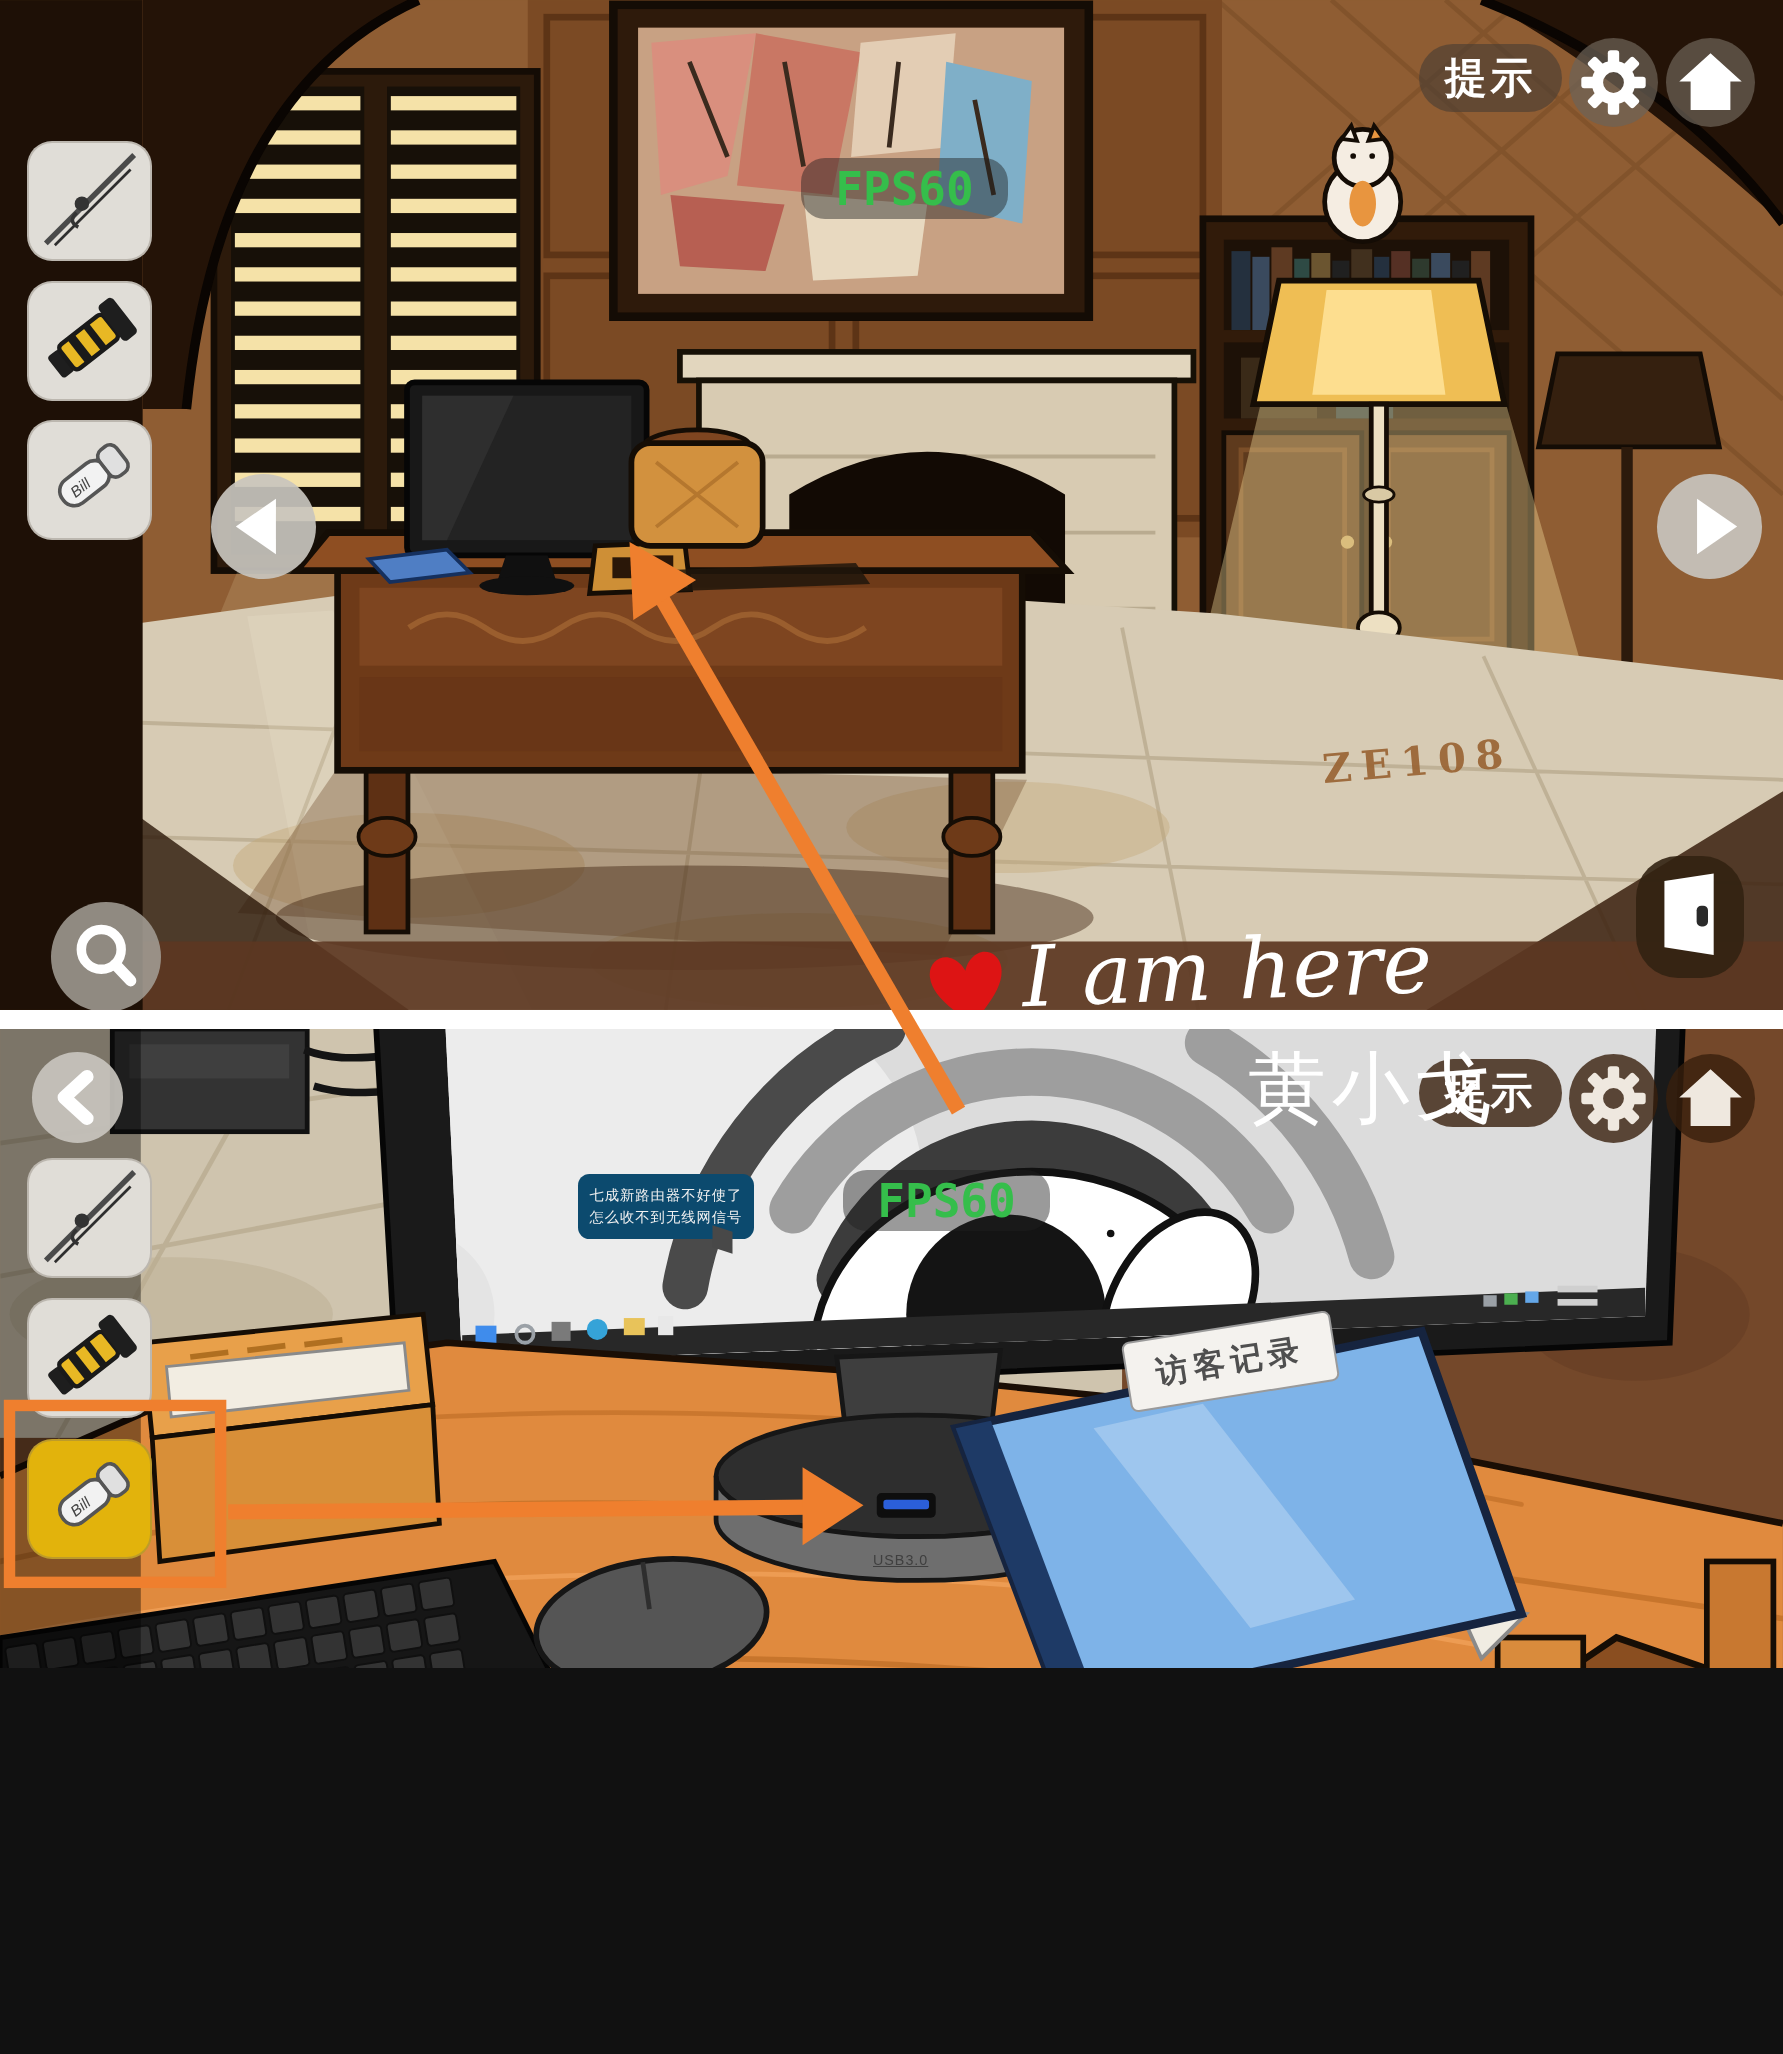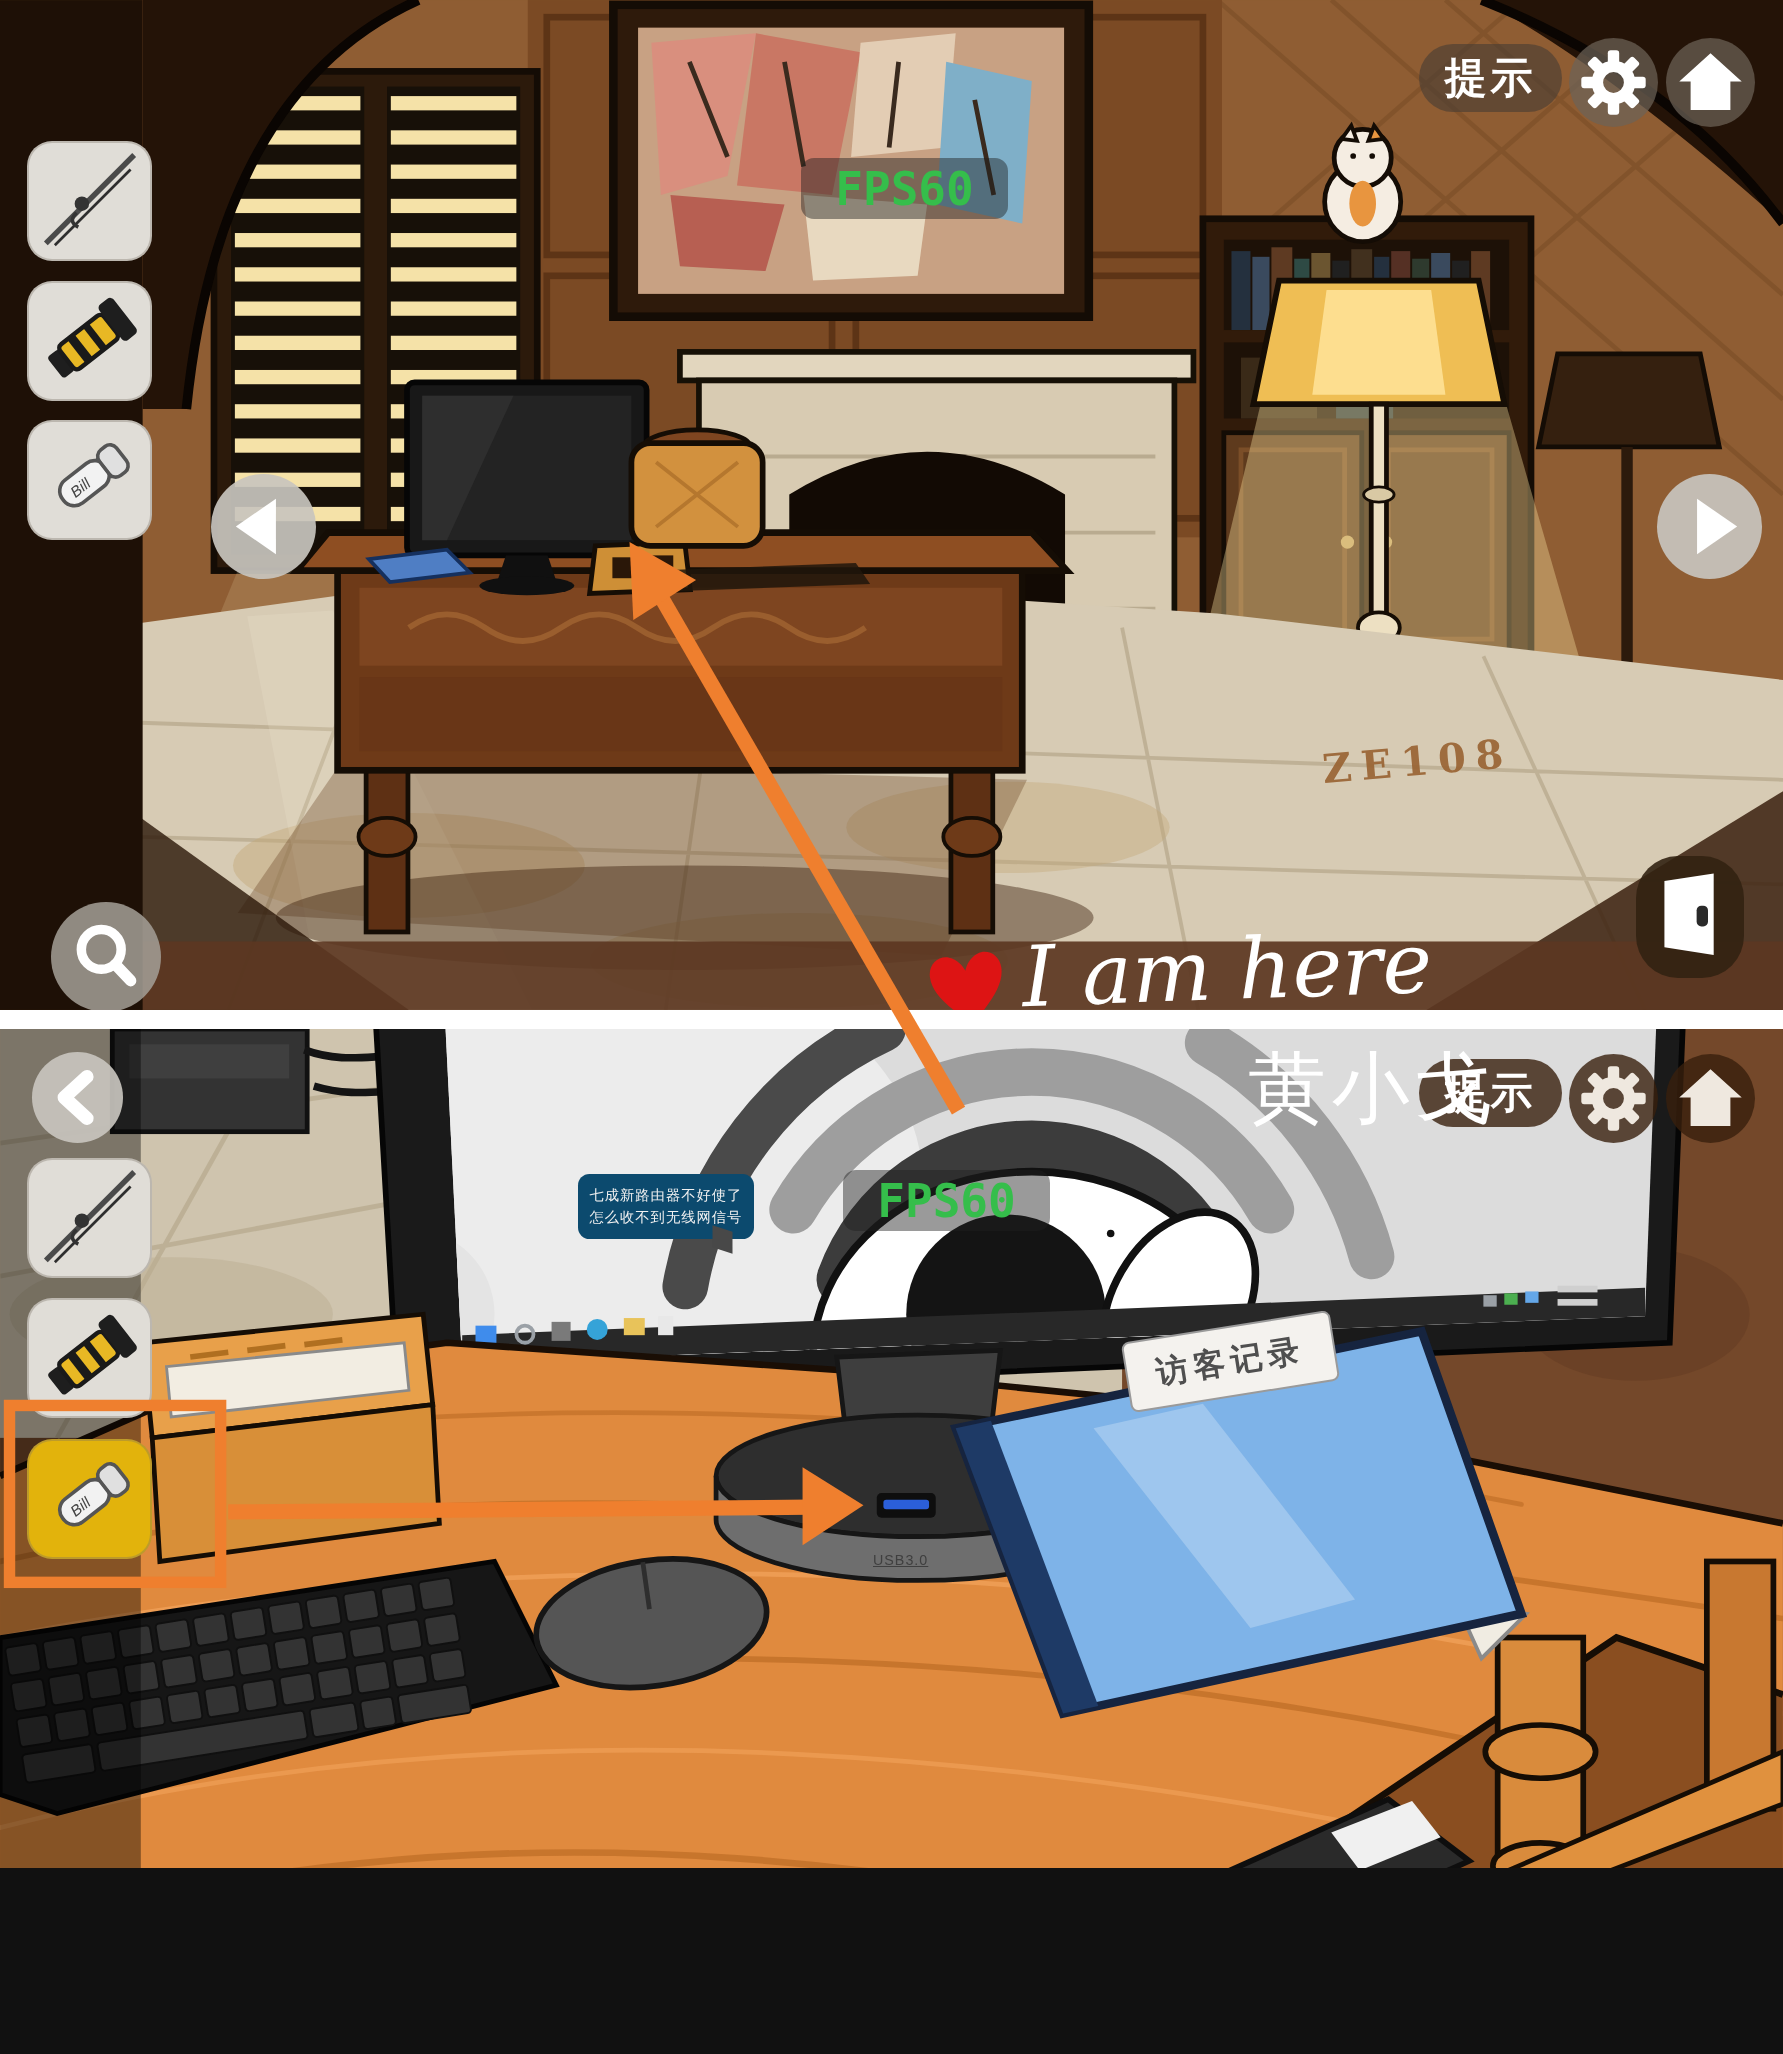--- a/index.html
+++ b/index.html
@@ -1,16 +1,16 @@
 <!DOCTYPE html>
 <html style="font-size:15px"><head>
 <meta charset="utf-8">
 <style>
   html,body{margin:0;padding:0;background:#111;}
-  #stage{position:relative;width:1783px;height:1868px;overflow:hidden;background:#000;
+  #stage{position:relative;width:1783px;height:1668px;overflow:hidden;background:#000;
          font-family:"Liberation Sans",sans-serif;}
   .abs{position:absolute;}
   .panel{position:absolute;left:0;width:1783px;overflow:hidden;}
   .panel.top{top:0;height:1010px;background:#8f5d33;}
   .panel.bottom{top:1029px;height:1025px;background:#74482a;}
   .divider{position:absolute;left:0;top:1010px;width:1783px;height:19px;background:#ffffff;z-index:20;}
   .bottom-strip{position:absolute;left:0;top:2047px;width:1783px;height:7.6px;background:#ffffff;z-index:20;}
   svg.scene{position:absolute;left:0;top:0;}
 
   
@@ -22,21 +22,21 @@
   .btn-light{background:rgba(108,98,88,.72);}
   .btn-dark{background:rgba(56,31,13,.80);}
   .btn-gray{background:rgba(200,196,190,.92);}
   .btn-mag{background:rgba(165,160,152,.85);}
   .door-btn{position:absolute;border-radius:42px;background:rgba(50,34,18,.90);
             display:flex;align-items:center;justify-content:center;}
   .inv-slot{position:absolute;width:121px;height:116px;border-radius:25px;background:#e0ddd7;
             border:2.9px solid rgba(120,112,100,.35);display:flex;align-items:center;justify-content:center;}
   .inv-slot.selected{background:#e2b30c;}
   .fps{position:absolute;display:flex;align-items:center;justify-content:center;
-       background:rgba(30,30,30,.45);border-radius:13px;color:#35be4b;
+       background:rgba(30,30,30,.45);border-radius:24px;color:#35be4b;
        font-family:"DejaVu Sans Mono",monospace;font-weight:bold;font-size:46px;}
   .lamp-code{position:absolute;color:#9a6434;font-family:"DejaVu Serif",serif;font-weight:bold;
              font-size:40px;letter-spacing:9.5px;transform:rotate(-5deg);opacity:.92;}
   .here-text{position:absolute;color:#fff;font-family:"DejaVu Serif",serif;font-style:italic;
              font-size:84px;transform:rotate(-2deg);white-space:nowrap;}
   .watermark{position:absolute;color:#fff;font-size:78px;font-weight:500;letter-spacing:5.7px;
              z-index:30;white-space:nowrap;}
   .speech{position:absolute;background:#0c4a6e;border-radius:11.4px;color:#f0f0f0;
           font-size:14.3px;line-height:1.6;padding:9.5px 11.4px;letter-spacing:1px;white-space:nowrap;}
   .speech:after{content:"";position:absolute;right:21px;bottom:-11.4px;width:21px;height:21px;

